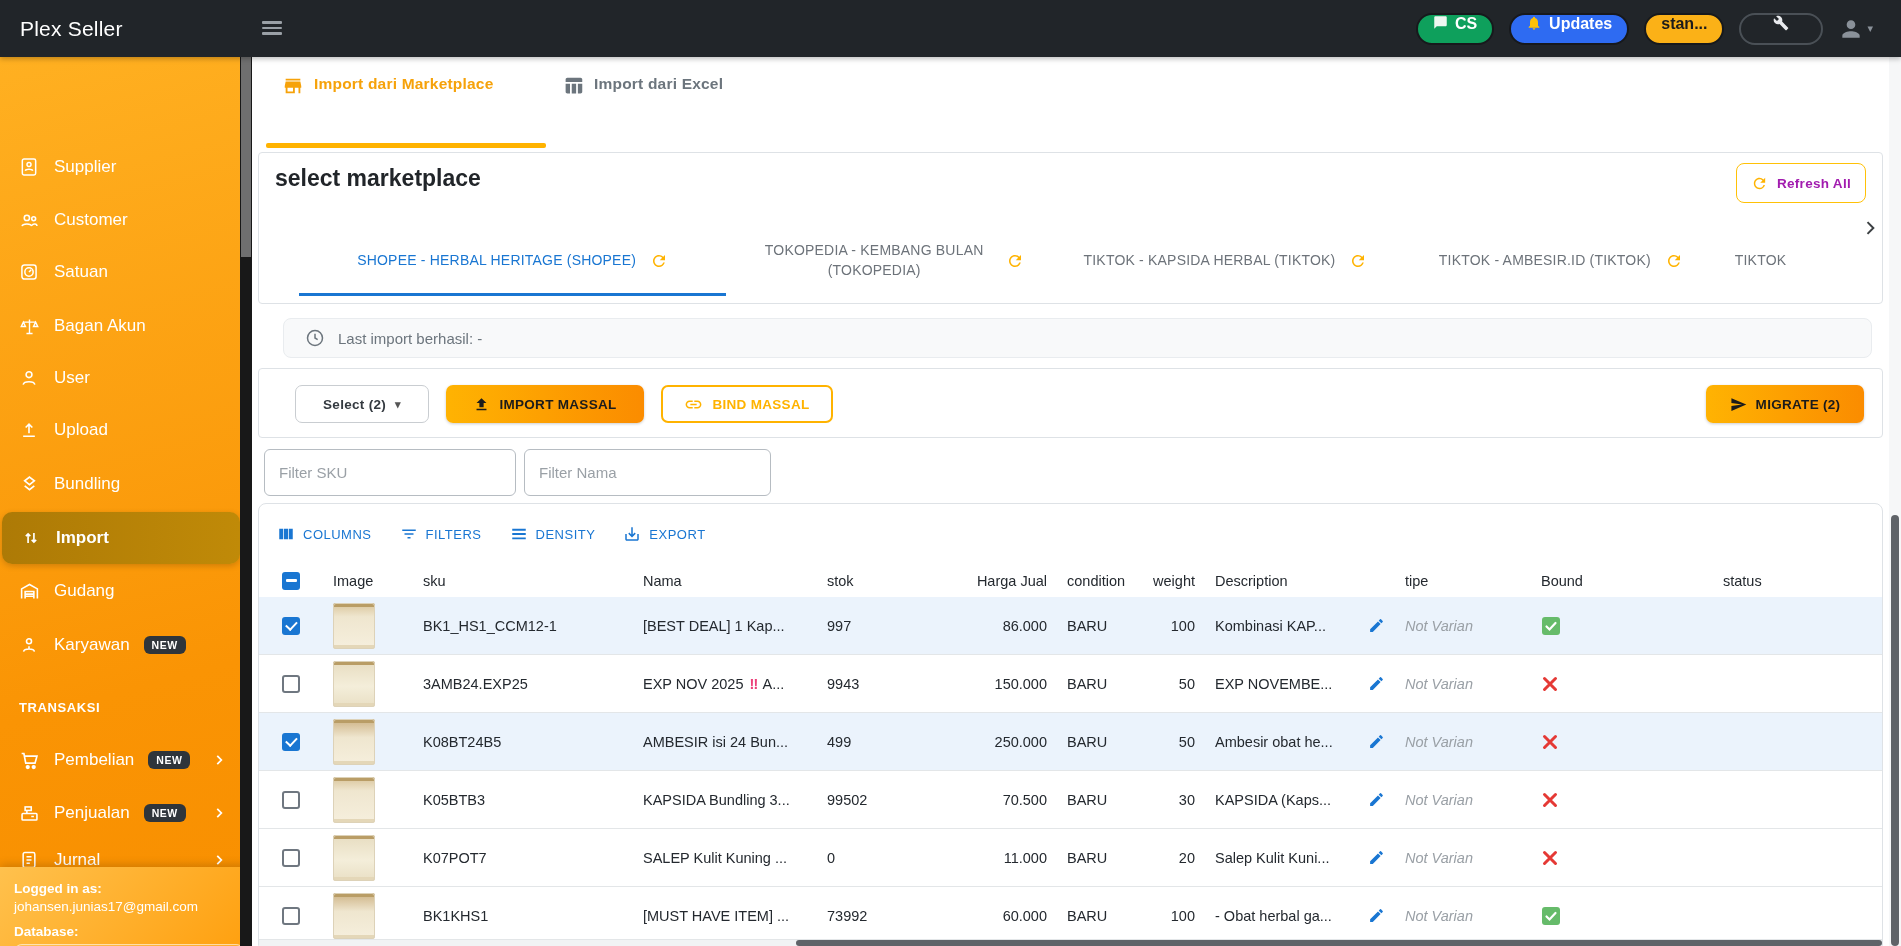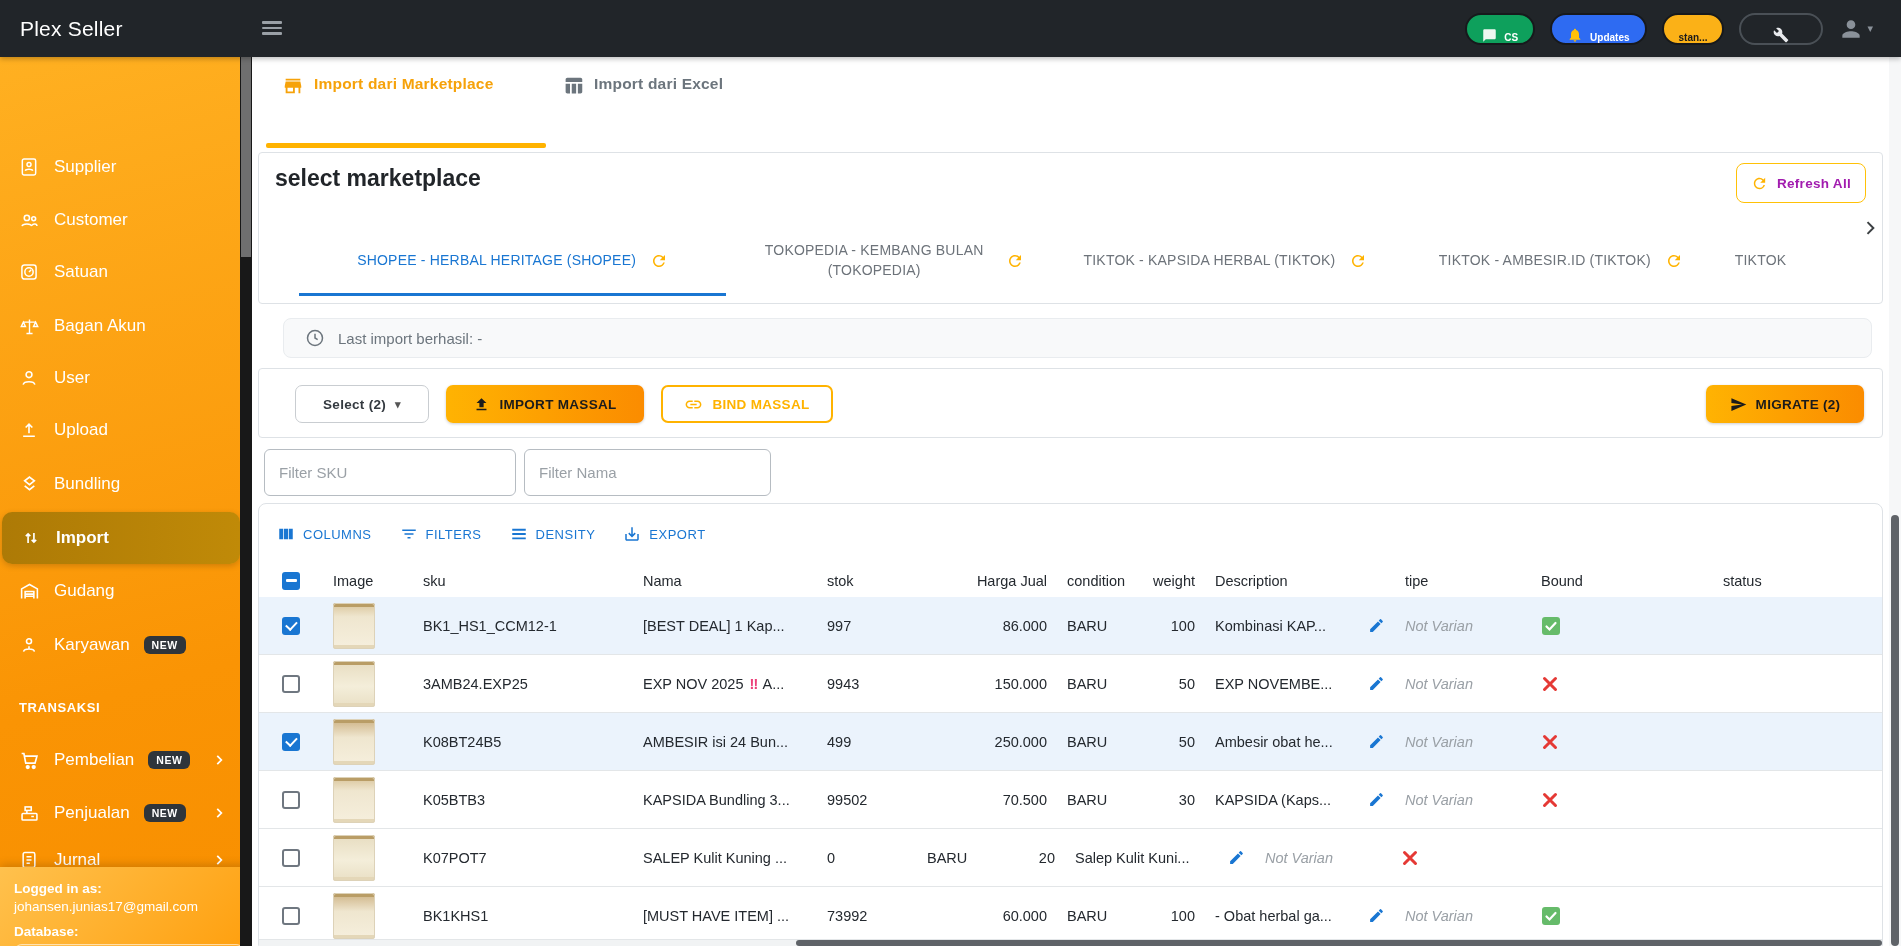--- a/index.html
+++ b/index.html
@@ -7,22 +7,22 @@
         font-family:"Liberation Sans",sans-serif;}
 
   
   .topbar{position:absolute;left:0;top:0;width:1901px;height:57px;background:#212529;
           box-shadow:0 2px 5px rgba(0,0,0,.25);z-index:30;display:flex;align-items:center;}
   .brand{position:absolute;left:20px;top:0;height:57px;display:flex;align-items:center;
          color:#fff;font-size:21px;font-weight:500;letter-spacing:.2px;}
   .burger{position:absolute;left:262px;top:21px;width:20px;height:14px;cursor:pointer;}
   .burger i{display:block;height:2.5px;background:#9aa0a6;margin-bottom:3px;border-radius:1px;}
   .top-right{position:absolute;right:28px;top:12px;height:33px;display:flex;align-items:center;gap:15px;}
-  .pill{height:32px;border-radius:17px;display:flex;align-items:flex-end;gap:7px;padding:0 15px;
-        font-size:10px;font-weight:bold;border:2px solid #17191c;box-sizing:border-box;}
+  .pill{height:32px;border-radius:17px;display:flex;align-items:flex-start;gap:7px;padding:0 15px;
+        font-size:16px;font-weight:bold;border:2px solid #17191c;box-sizing:border-box;}
   .pill-cs{background:#0ea05c;color:#fff;}
   .pill-updates{background:#2e6bf2;color:#fff;}
   .pill-stan{background:#fbb117;color:#1b1b1b;}
   .pill-wrench{background:#212529;border:2px solid #4a5056;width:84px;justify-content:center;}
   .usermenu{display:flex;align-items:center;gap:3px;color:#8a9199;cursor:pointer;}
   .caret{font-size:11px;color:#8a9199;}
 
   
   .sidebar{position:absolute;left:0;top:57px;width:240px;height:889px;z-index:10;
            background:linear-gradient(165deg,#ffb021 0%,#fa9404 70%,#f88f00 100%);overflow:hidden;}
@@ -635,20 +635,21 @@
             <span class="cb off"></span>
           </div>
           <div class="cell" style="width:90px">
             <span class="thumb t1"></span>
           </div>
           <div class="cell" style="width:220px">K07POT7</div>
           <div class="cell" style="width:184px">
             <span class="trunc">SALEP Kulit Kuning ...</span>
           </div>
           <div class="cell" style="width:100px">0</div>
+          <div class="cell r" style="width:140px">11.000</div>
           <div class="cell" style="width:83px">BARU</div>
           <div class="cell r" style="width:65px">20</div>
           <div class="cell desc" style="width:190px">
             <span class="trunc">Salep Kulit Kuni...</span>
             <span class="editbtn">
               <svg width="17" height="17" viewBox="0 0 24 24">
                 <path d="M3 17.25V21h3.75L17.81 9.94l-3.75-3.75L3 17.25zM20.71 7.04c.39-.39.39-1.02 0-1.41l-2.34-2.34a.9959.9959 0 0 0-1.41 0l-1.83 1.83 3.75 3.75 1.83-1.83z" fill="#1976d2"></path>
               </svg>
             </span>
           </div>

